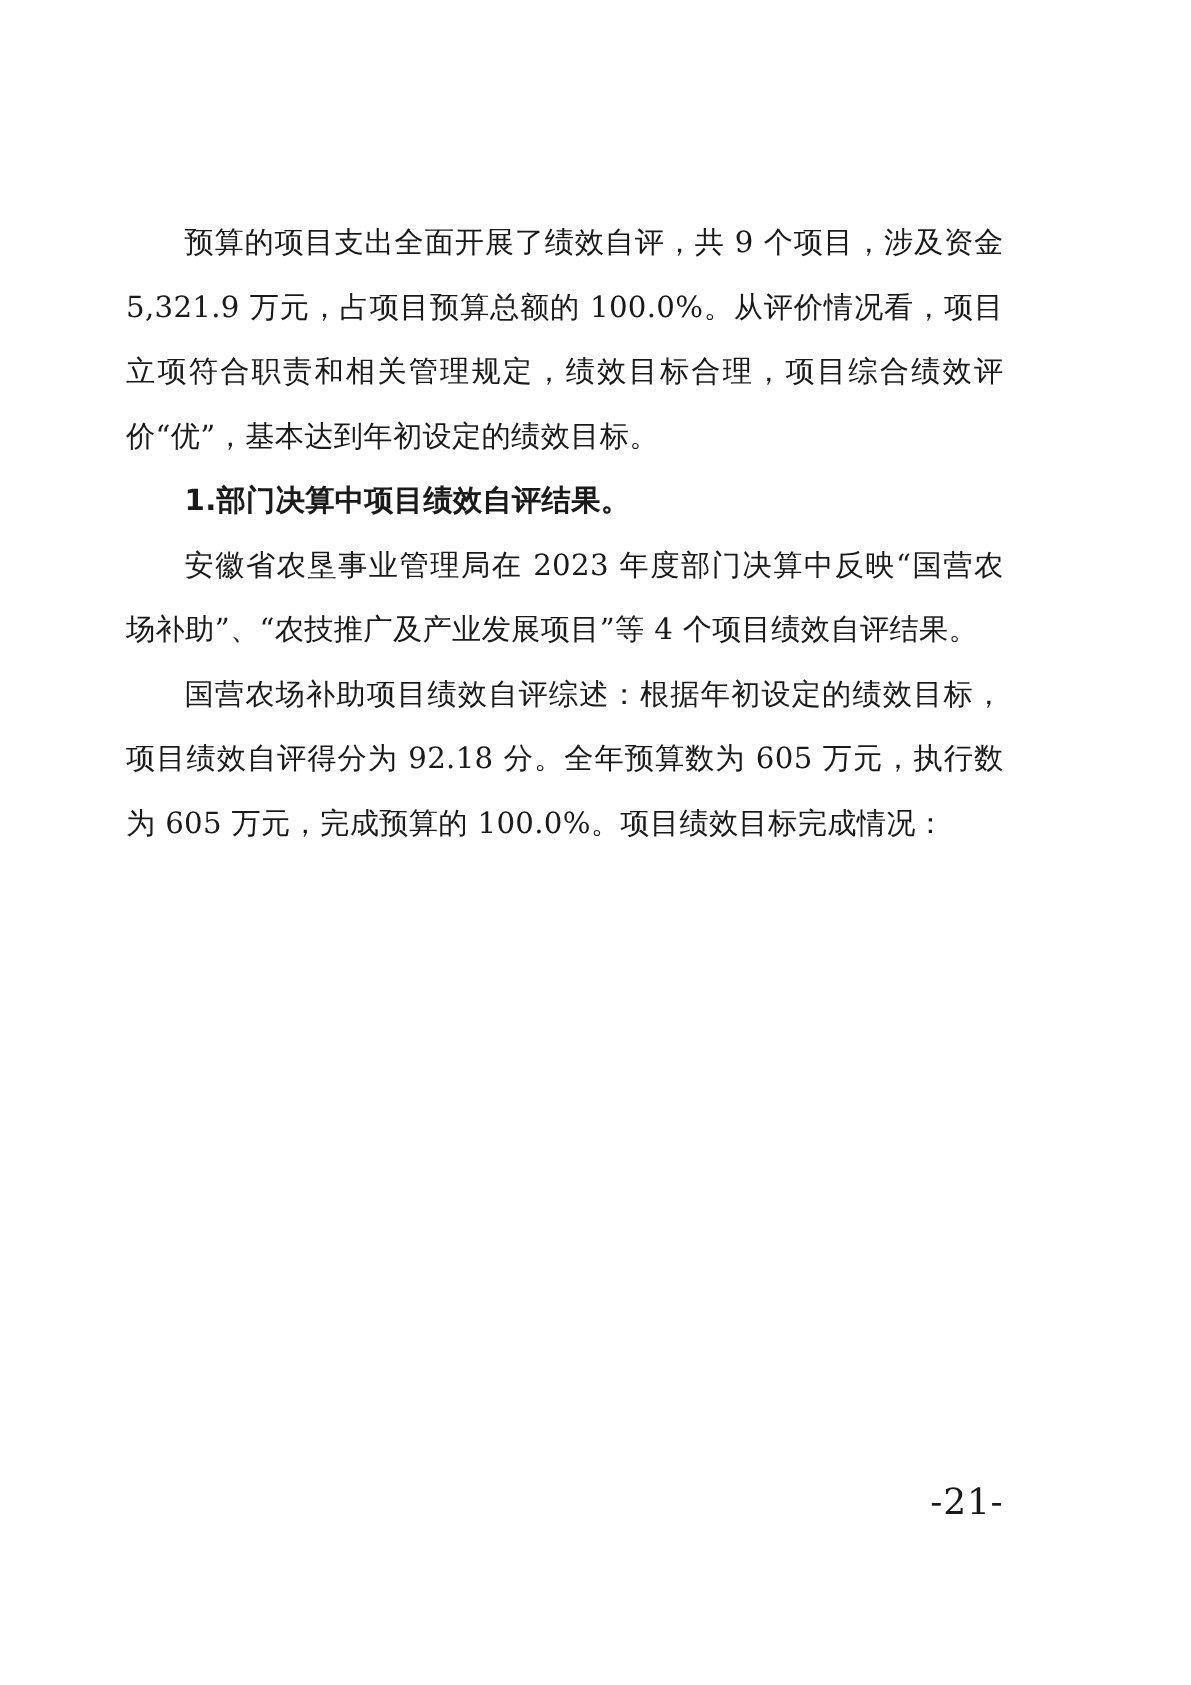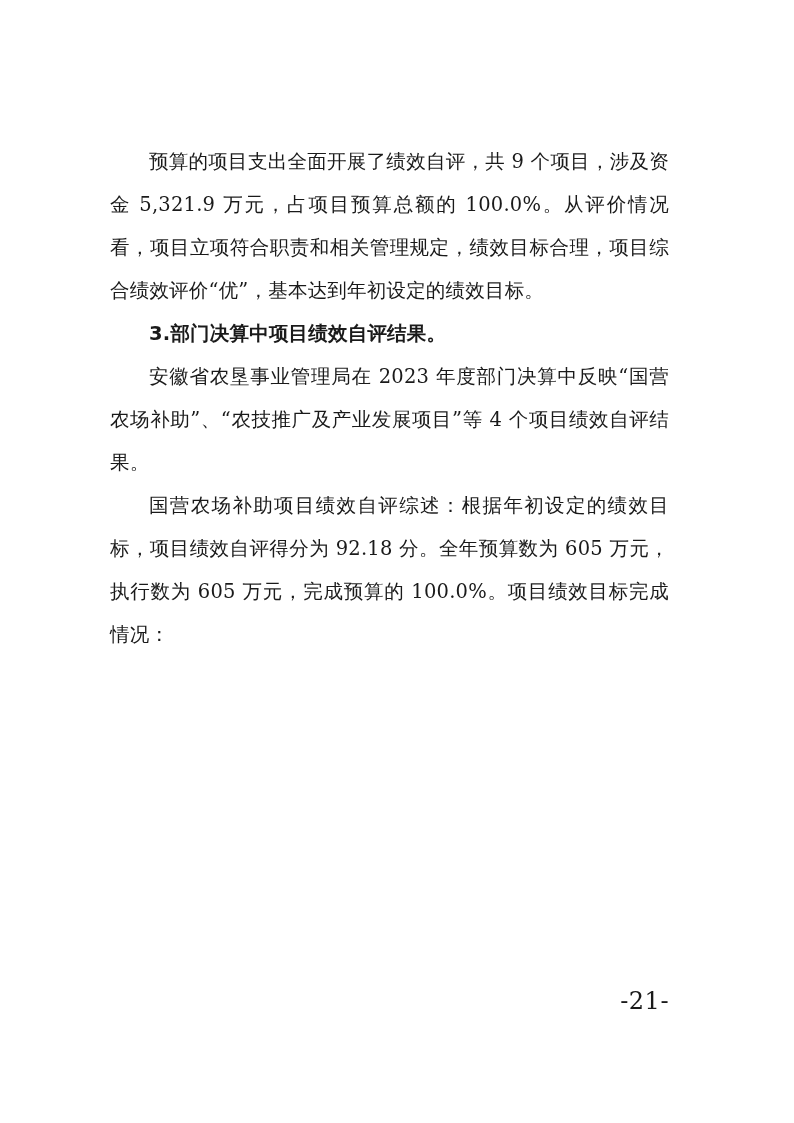--- a/index.html
+++ b/index.html
@@ -15,21 +15,21 @@
     color: #1a1a1a;
     overflow: hidden;
   }
   .page {
     position: absolute;
     left: 0;
     top: 0;
     width: 765px;
     height: 1123px;
     box-sizing: border-box;
-    padding: 140px 96px 60px 110px;
+    padding: 140px 96px 60px 84px;
   }
   .body-text {
     font-size: 19.5px;
     line-height: 43px;
     text-align: justify;
     text-justify: inter-ideograph;
     letter-spacing: 0.2px;
   }
   p {
     margin: 0;
@@ -52,18 +52,18 @@
     color: #1a1a1a;
     letter-spacing: 0.5px;
   }
 </style>
 </head>
 <body>
 
 <div class="page">
   <div class="body-text">
     <p>预算的项目支出全面开展了绩效自评，共 9 个项目，涉及资金 5,321.9 万元，占项目预算总额的 100.0%。从评价情况看，项目立项符合职责和相关管理规定，绩效目标合理，项目综合绩效评价“优”，基本达到年初设定的绩效目标。</p>
-    <p class="heading">3.部门决算中项目绩效自评结果。</p>
+    <p class="heading">1.部门决算中项目绩效自评结果。</p>
     <p>安徽省农垦事业管理局在 2023 年度部门决算中反映“国营农场补助”、“农技推广及产业发展项目”等 4 个项目绩效自评结果。</p>
     <p>国营农场补助项目绩效自评综述：根据年初设定的绩效目标，项目绩效自评得分为 92.18 分。全年预算数为 605 万元，执行数为 605 万元，完成预算的 100.0%。项目绩效目标完成情况：</p>
   </div>
   <div class="page-number">-21-</div>
 </div>
 
 </body></html>

